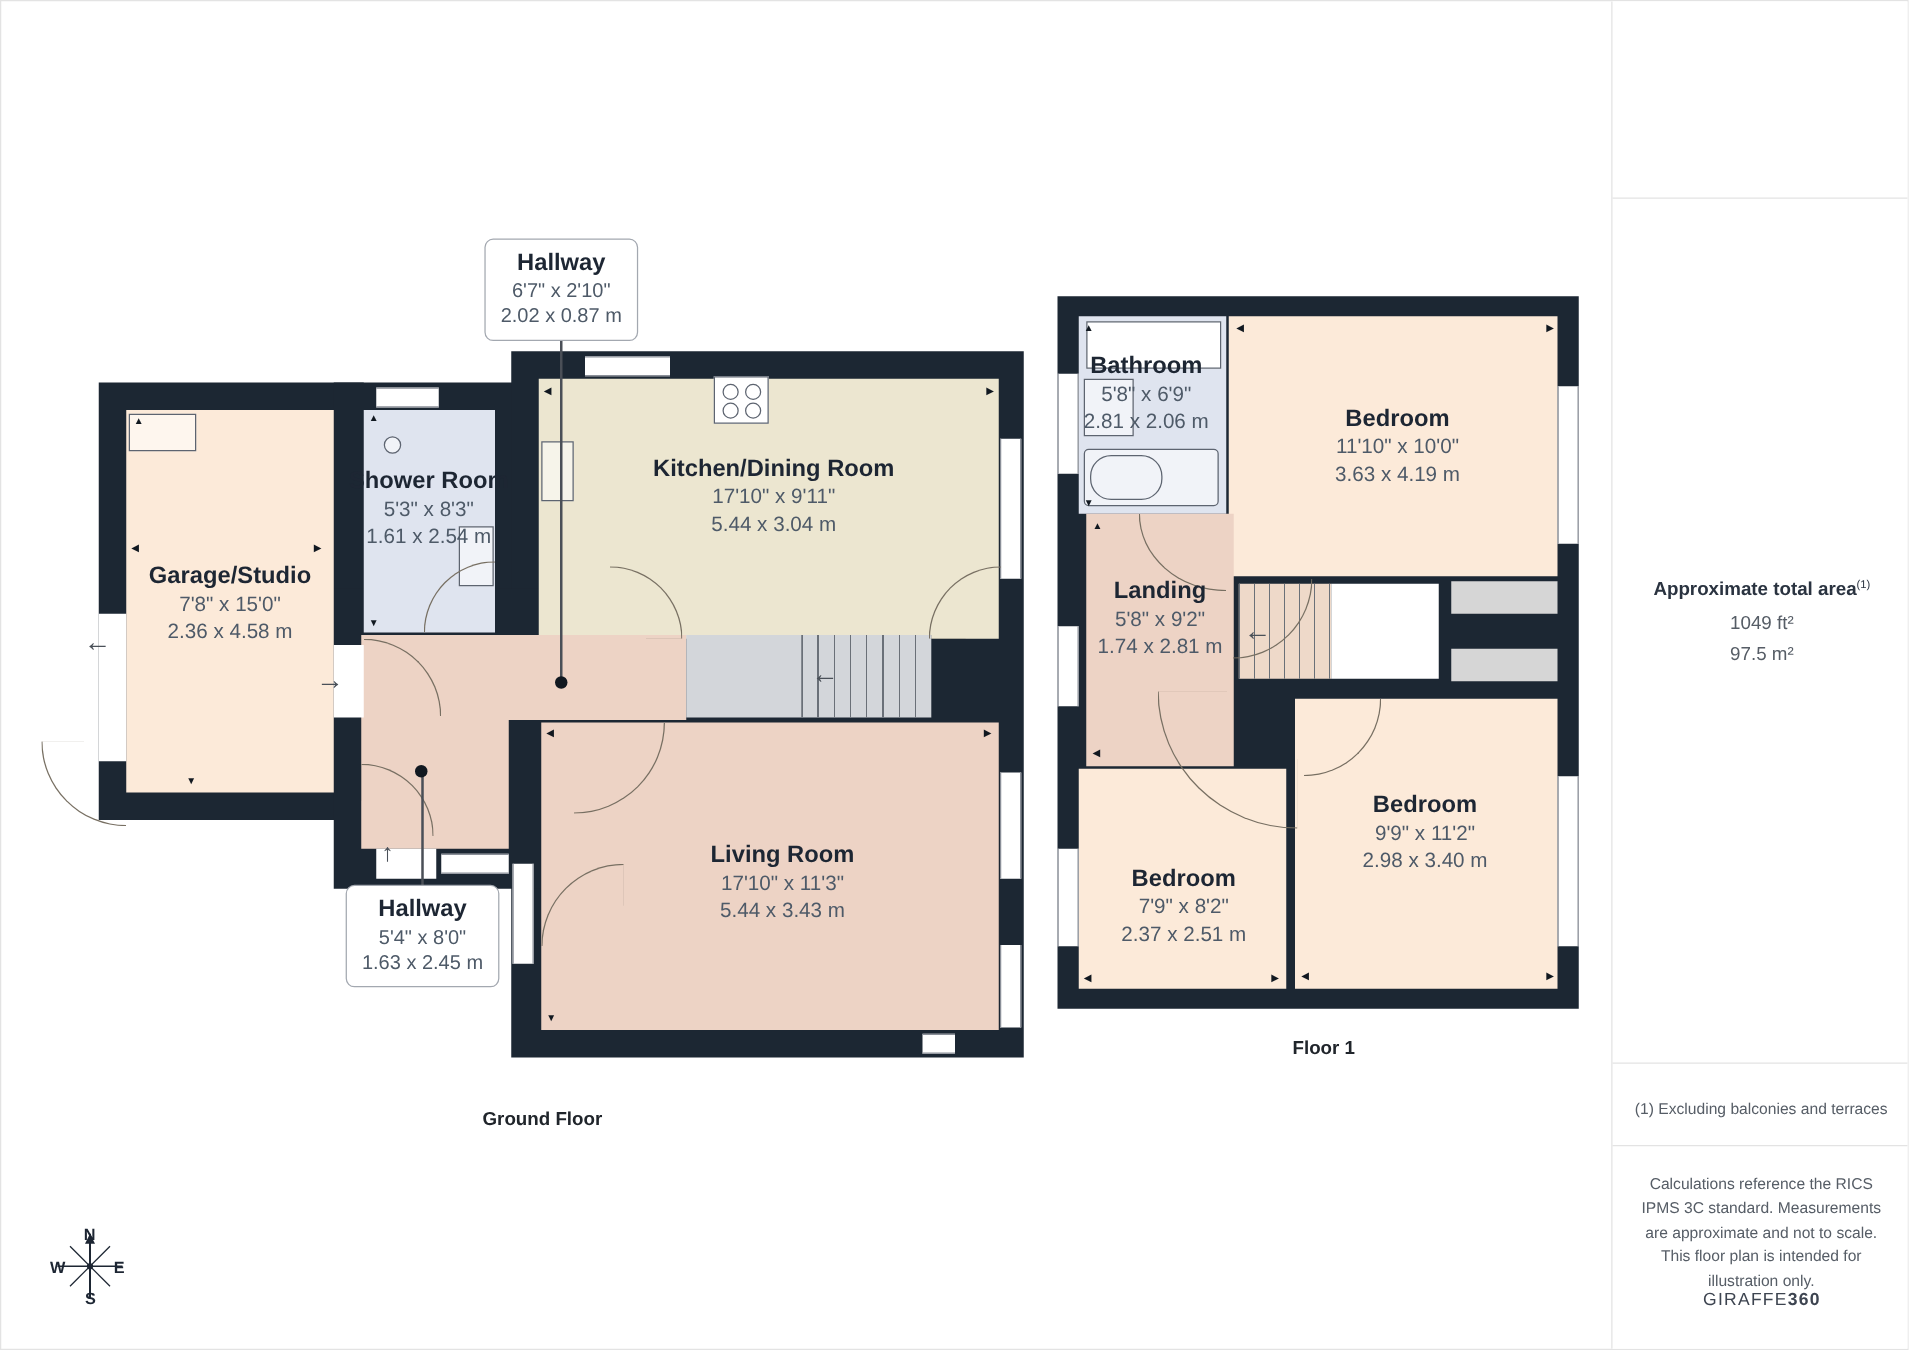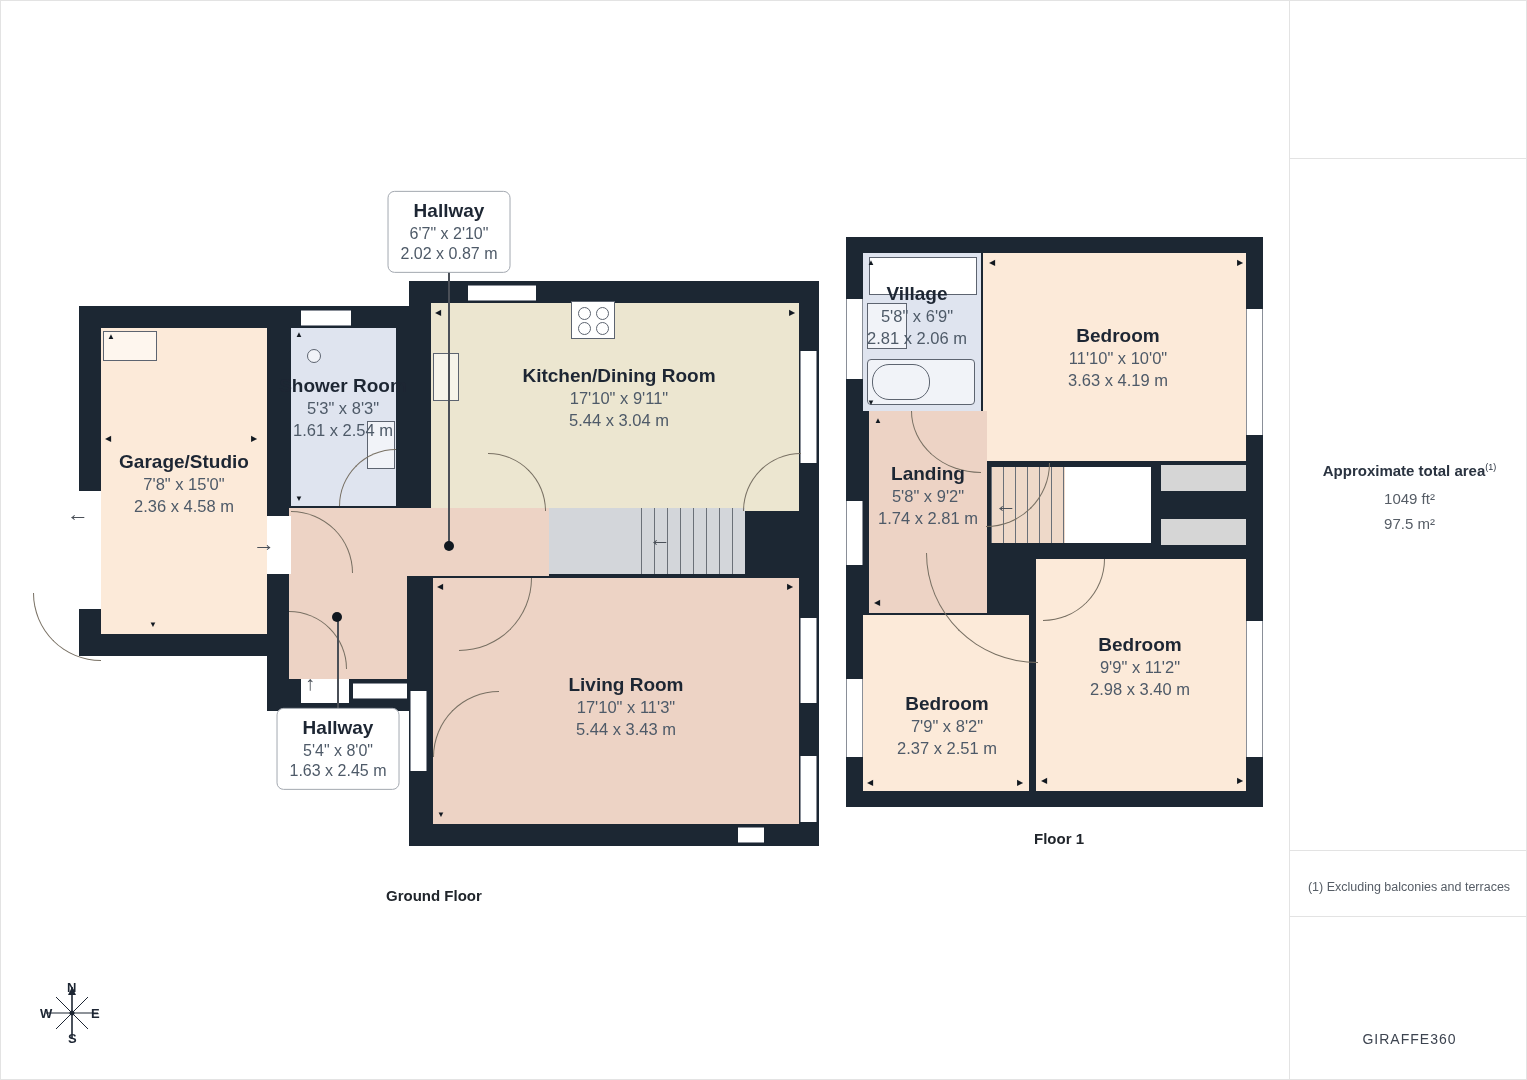--- a/index.html
+++ b/index.html
@@ -200,21 +200,21 @@
     <div class="mark" style="left:988px;top:258px;">◀</div>
     <div class="mark" style="left:1236px;top:258px;">▶</div>
     <div class="mark" style="left:873px;top:416px;">▲</div>
     <div class="mark" style="left:873px;top:598px;">◀</div>
     <div class="mark" style="left:866px;top:778px;">◀</div>
     <div class="mark" style="left:1016px;top:778px;">▶</div>
     <div class="mark" style="left:1040px;top:776px;">◀</div>
     <div class="mark" style="left:1236px;top:776px;">▶</div>
 
     <div class="rlabel" style="left:916px;top:314px;">
-      <div class="rname">Village</div>
+      <div class="rname">Bathroom</div>
       <div class="rdim">5'8" x 6'9"</div>
       <div class="rdim">2.81 x 2.06 m</div>
     </div>
     <div class="rlabel" style="left:1117px;top:356px;">
       <div class="rname">Bedroom</div>
       <div class="rdim">11'10" x 10'0"</div>
       <div class="rdim">3.63 x 4.19 m</div>
     </div>
     <div class="rlabel" style="left:927px;top:494px;">
       <div class="rname">Landing</div>
@@ -256,18 +256,19 @@
     <div class="sb-div" style="top:915px;"></div>
 
 
     <div class="sb-title" style="top:461px;">
       <span>Approximate total area</span><sup style="font-size:9px;font-weight:normal;">(1)</sup>
     </div>
     <div class="sb-val" style="top:489px;">1049 ft²</div>
     <div class="sb-val" style="top:514px;">97.5 m²</div>
 
     <div class="sb-note" style="top:877px;">(1) Excluding balconies and terraces</div>
+    <div class="sb-note" style="top:937px;">Calculations reference the RICS IPMS 3C standard. Measurements are approximate and not to scale. This floor plan is intended for illustration only.</div>
     <div class="sb-brand" style="top:1030px;">
-      <span>GIRAFFE</span><span style="font-weight:normal;">360</span>
+      <span>GIRAFFE</span><span style="font-weight:bold;">360</span>
     </div>
   </div>
 
 </div>
 
 </body></html>

